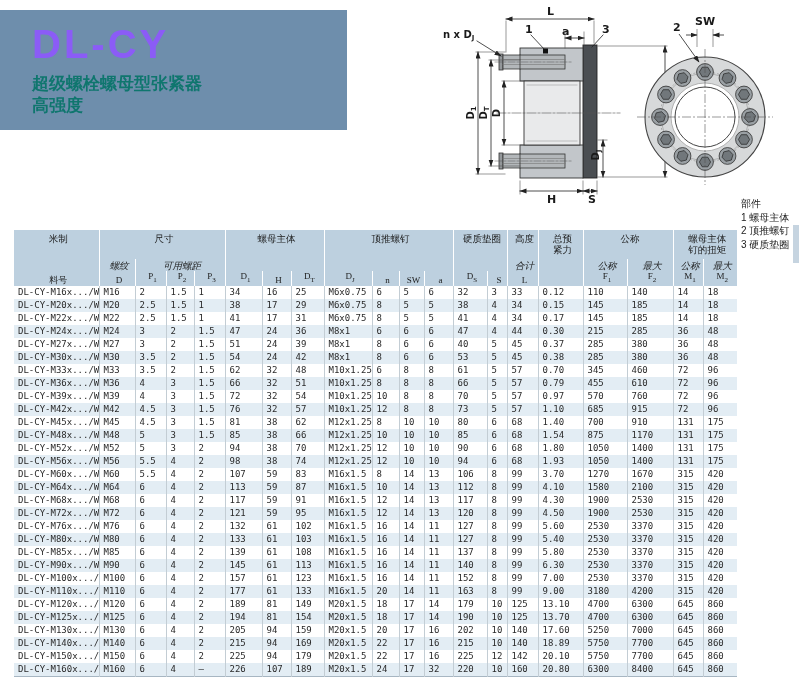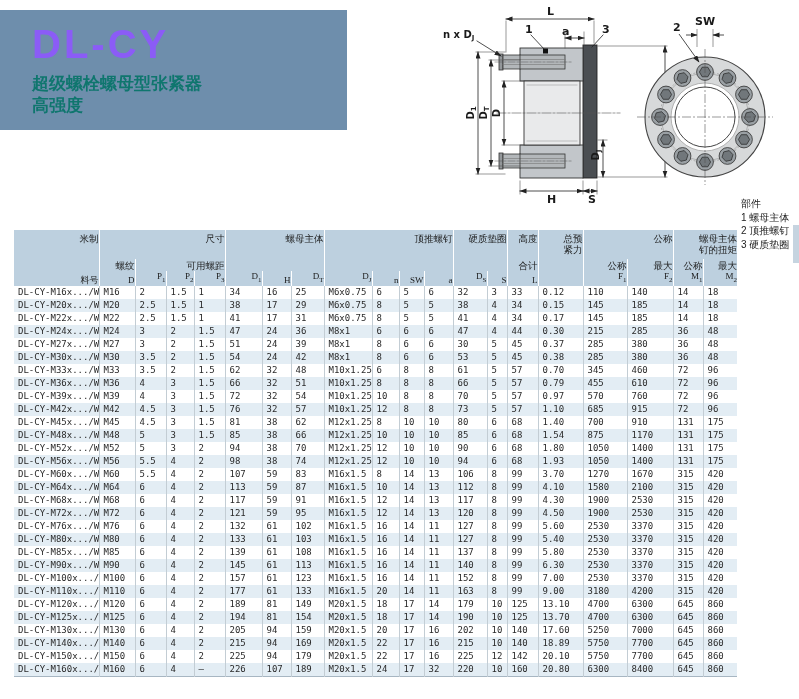--- a/index.html
+++ b/index.html
@@ -18,24 +18,24 @@
   #diagram text{font-family:"DejaVu Sans",sans-serif;fill:#1a1a1a;}
   .dimtxt{font-size:11px;font-weight:600;}
   .rottxt{font-size:10px;font-weight:600;}
   #legend{position:absolute;left:741px;top:197px;font-size:10px;color:#222;line-height:13.5px;}
   #edge-strip{position:absolute;left:793px;top:225px;width:6px;height:38px;background:#c6d4e0;}
 
   
   #spec-table{position:absolute;left:14px;top:230px;width:723px;border-collapse:collapse;
         table-layout:fixed;border-bottom:1px solid #a7b6c2;}
   #spec-table thead th{background:#bdd0df;color:#1c1c1c;font-size:9.5px;font-weight:normal;
-        text-align:right;padding:0 0 0 4px;vertical-align:bottom;border-left:1px solid #fff;
+        text-align:center;padding:0 0 0 4px;vertical-align:bottom;border-left:1px solid #fff;
         white-space:pre-line;line-height:11px;}
   #spec-table thead tr.r1 th{height:26px;vertical-align:top;padding-top:3px;}
-  #spec-table thead tr.r2 th{height:12px;}
+  #spec-table thead tr.r2 th{height:12px;font-style:italic;}
   #spec-table thead tr.r3 th{height:13px;font-family:Liberation Serif, serif;font-size:9px;}
   #spec-table thead tr.r4 th{height:12px;font-family:"DejaVu Sans Mono",monospace;font-size:9px;
         vertical-align:top;}
   #spec-table th.ctr{text-align:center;padding-left:0;}
   #spec-table th:first-child,#spec-table td:first-child{border-left:none;}
   #spec-table tbody td{font-family:"DejaVu Sans Mono",monospace;font-size:9px;color:#2a2a2a;
         height:13px;padding:0 0 0 4px;border-left:1px solid #c3cdd4;white-space:nowrap;
         overflow:hidden;}
   #spec-table tbody tr:nth-child(even){background:#e3edf4;}
   sub{font-size:7px;}
@@ -367,21 +367,21 @@
           <td>3</td>
           <td>2</td>
           <td>1.5</td>
           <td>51</td>
           <td>24</td>
           <td>39</td>
           <td>M8x1</td>
           <td>8</td>
           <td>6</td>
           <td>6</td>
-          <td>30</td>
+          <td>40</td>
           <td>5</td>
           <td>45</td>
           <td>0.37</td>
           <td>285</td>
           <td>380</td>
           <td>36</td>
           <td>48</td>
         </tr>
         <tr>
           <td>DL-CY-M30x.../W</td>

